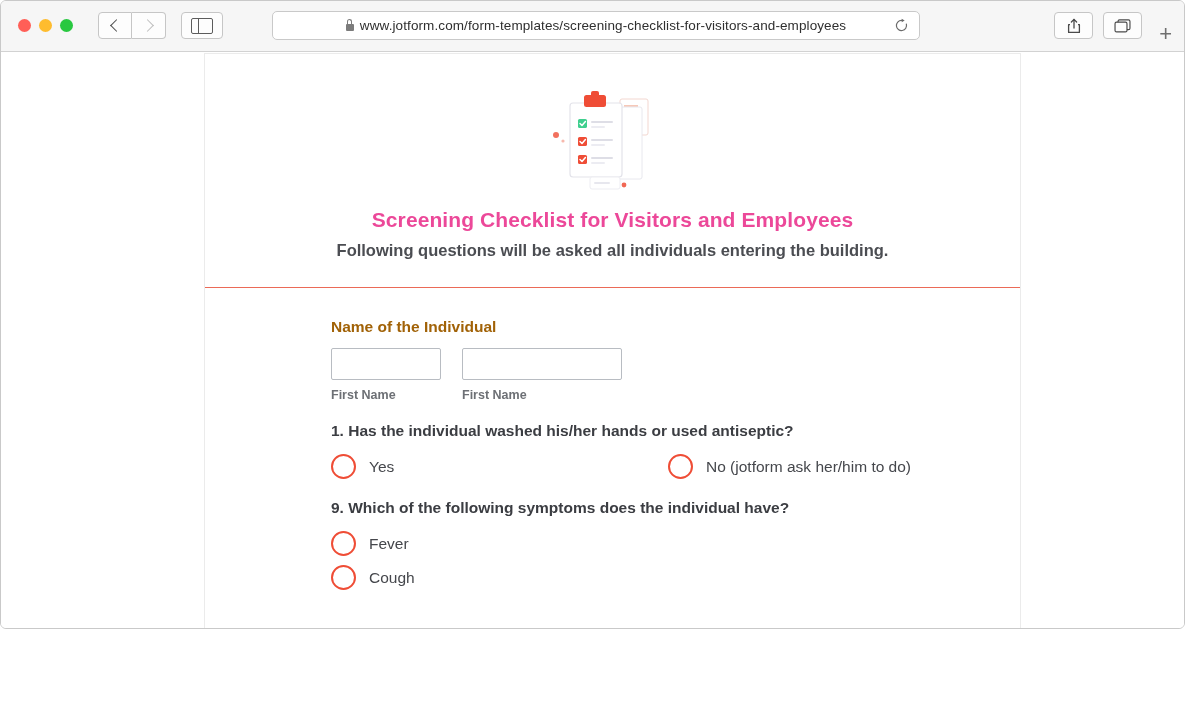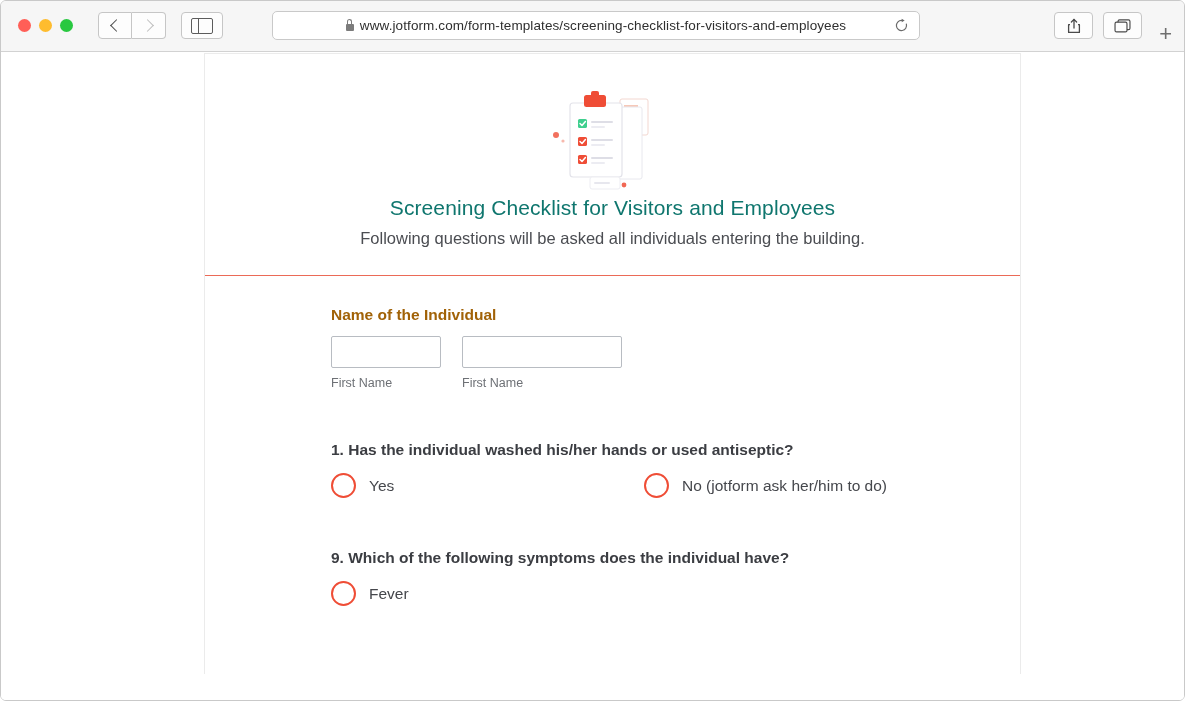--- a/index.html
+++ b/index.html
@@ -13,21 +13,21 @@
     overflow: hidden;
     font-family: "Liberation Sans", sans-serif;
     -webkit-font-smoothing: antialiased;
   }
 
   
   .browser {
     position: absolute;
     left: 0; top: 0;
     width: 1185px;
-    height: 701px;
+    height: 629px;
     background: #ffffff;
     border: 1px solid #c9c9c9;
     box-sizing: border-box;
     border-radius: 6px;
     overflow: hidden;
   }
   .toolbar {
     position: relative;
     height: 51px;
     background: #f6f6f6;
@@ -206,29 +206,30 @@
     padding-top: 32px;
   }
   .hero-art {
     height: 110px;
     display: flex;
     align-items: center;
     justify-content: center;
   }
   .form-title {
     font-size: 21px;
-    font-weight: normal;
-    color: #0f766e;
+    font-weight: bold;
+    color: #ec4899;
+    margin-top: 12px;
     letter-spacing: 0.1px;
   }
   .form-subtitle {
     font-size: 16.5px;
     color: #4b4d52;
     margin-top: 9px;
-    font-weight: normal;
+    font-weight: bold;
   }
   .divider {
     margin-top: 27px;
     height: 1px;
     background: #e8503a;
     opacity: 0.85;
   }
 
   .form-body {
     padding: 30px 0 0 126px;
@@ -249,33 +250,35 @@
     height: 32px;
     box-sizing: border-box;
     background: #fff;
   }
   .name-col.first .txtinput { width: 110px; }
   .name-col.last .txtinput { width: 160px; }
   .sublabel {
     font-size: 12.5px;
     color: #6d7075;
     margin-top: 8px;
+    font-weight: bold;
   }
 
   .question {
-    margin-top: 51px;
+    margin-top: 20px;
   }
   .q-text {
     font-size: 15.5px;
     font-weight: bold;
     color: #3b3d42;
     margin-bottom: 14px;
   }
   .options-row {
     display: flex;
+    gap: 24px;
   }
   .opt {
     display: flex;
     align-items: center;
     gap: 13px;
   }
   .opt.first-col { width: 313px; }
   .radio {
     width: 25px;
     height: 25px;
@@ -431,20 +434,24 @@
           </div>
         </div>
 
         <div class="question">
           <div class="q-text">9. Which of the following symptoms does the individual have?</div>
           <div>
             <div class="opt opt-stacked">
               <span class="radio"></span>
               <span class="opt-label">Fever</span>
             </div>
+            <div class="opt opt-stacked">
+              <span class="radio"></span>
+              <span class="opt-label">Cough</span>
+            </div>
           </div>
         </div>
 
       </div>
     </div>
     <div class="scroll-fade"></div>
   </div>
 </div>
 
 </body></html>

